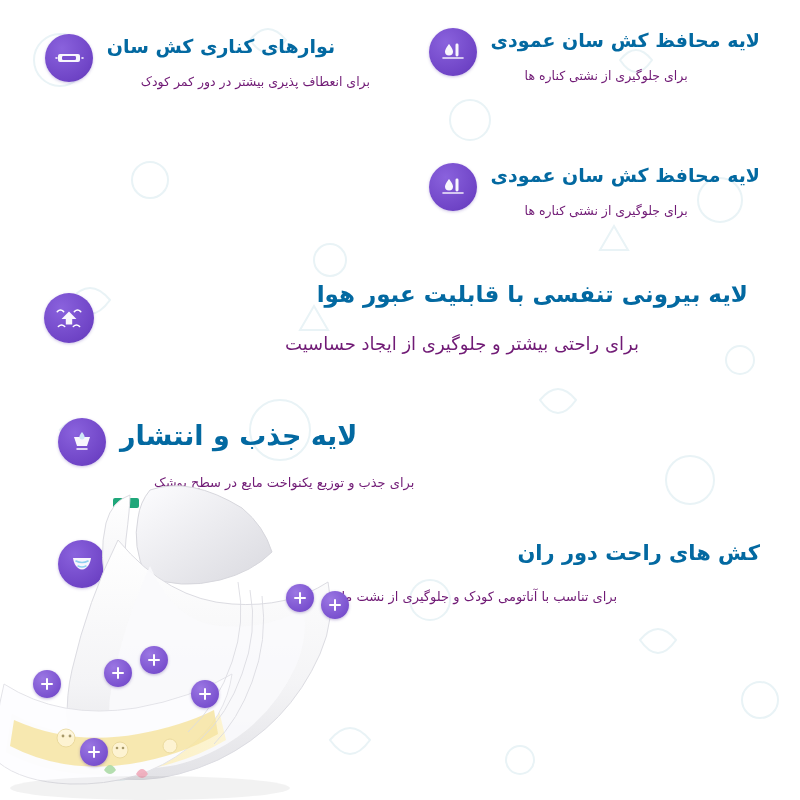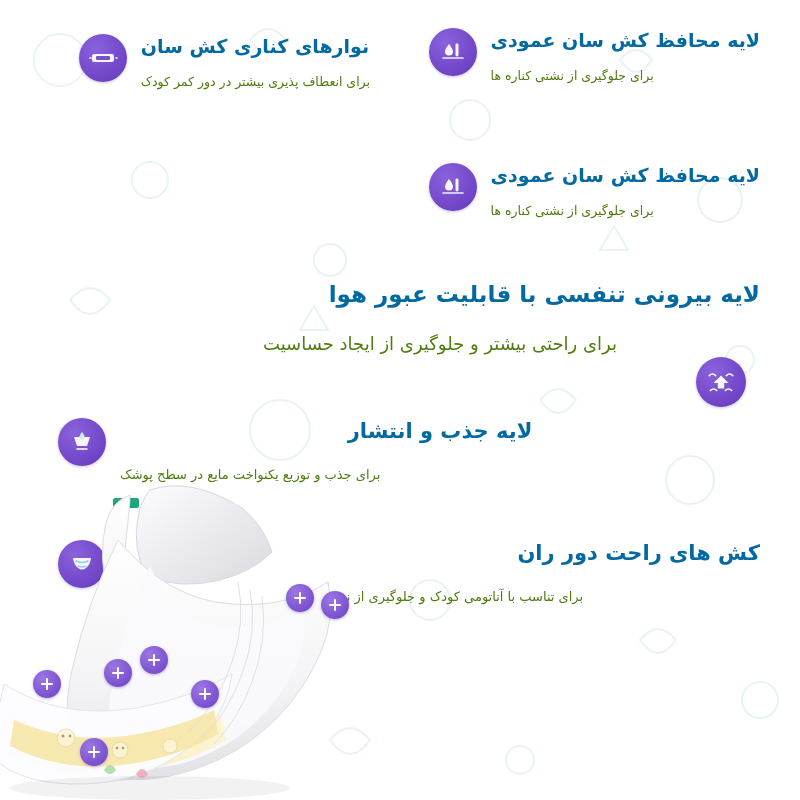--- a/index.html
+++ b/index.html
@@ -43,25 +43,26 @@
     align-items: flex-end;
     text-align: right;
   }
   .feature-title {
     color: #0369a1;
     font-weight: bold;
     line-height: 1.3;
     white-space: nowrap;
   }
   .feature-desc {
-    color: #4d7c0f;
+    color: #701a75;
     font-size: 12.5px;
     line-height: 1.5;
     margin-top: 14px;
     white-space: nowrap;
+    margin-left: 34px;
   }
 
   
   .badge {
     flex: 0 0 auto;
     width: 48px;
     height: 48px;
     border-radius: 50%;
     background: #7b4fd0;
     background: radial-gradient(circle at 35% 30%, #8a62dd 0%, #6f44c6 70%, #5e36b4 100%);
@@ -185,39 +186,39 @@
     <div class="badge">
       <svg width="30" height="30" viewBox="0 0 30 30">
         <path d="M11 7 c0 0 -4 5 -4 7.6 a4 4 0 0 0 8 0 C15 12 11 7 11 7 z" fill="#ffffff" opacity="0.95"></path>
         <rect x="17.5" y="6.5" width="3" height="13" rx="1.4" fill="#ffffff" opacity="0.95"></rect>
         <path d="M5 21 h20" stroke="#ffffff" stroke-width="1.6" stroke-linecap="round" fill="none" opacity="0.9"></path>
       </svg>
     </div>
   </div>
 
 
-  <div class="feature" style="top: 280px; right: 40px; align-items: flex-start; flex-direction: column;">
+  <div class="feature" style="top: 280px; right: 52px; align-items: center;">
     <div class="feature-text" style="align-items:flex-end; width:640px;">
       <div class="feature-title" style="font-size:23px; width:100%; text-align:right;">لایه بیرونی تنفسی با قابلیت عبور هوا</div>
       <div class="feature-desc" style="width:100%; text-align:center; margin-top:20px; font-size:18px;">برای راحتی بیشتر و جلوگیری از ایجاد حساسیت</div>
     </div>
     <div class="badge" style="width:50px;height:50px;">
       <svg width="32" height="32" viewBox="0 0 30 30">
         <path d="M8 16 l7 -7 l7 7 l-4 0 l0 5 l-6 0 l0 -5 z" fill="#ffffff" opacity="0.95"></path>
         <path d="M4 9 q3 -3 6 0" stroke="#ffffff" stroke-width="1.4" fill="none" stroke-linecap="round"></path>
         <path d="M20 9 q3 -3 6 0" stroke="#ffffff" stroke-width="1.4" fill="none" stroke-linecap="round"></path>
         <path d="M5 23 q3 -3 6 0" stroke="#ffffff" stroke-width="1.4" fill="none" stroke-linecap="round"></path>
         <path d="M19 23 q3 -3 6 0" stroke="#ffffff" stroke-width="1.4" fill="none" stroke-linecap="round"></path>
       </svg>
     </div>
   </div>
 
   <div class="feature" style="top: 418px; right: 40px;">
     <div class="feature-text" style="align-items:flex-end; width:640px;">
-      <div class="feature-title" style="font-size:21px; width:100%; text-align:center;">لایه جذب و انتشار</div>
+      <div class="feature-title" style="font-size:27px; width:100%; text-align:left;">لایه جذب و انتشار</div>
       <div class="feature-desc" style="width:100%; text-align:left; margin-top:20px; font-size:13px;">برای جذب و توزیع یکنواخت مایع در سطح پوشک</div>
     </div>
     <div class="badge">
       <svg width="30" height="30" viewBox="0 0 30 30">
         <path d="M7 10 h16 l-3 9 h-10 z" fill="#ffffff" opacity="0.95"></path>
         <path d="M15 5 c0 0 -2.6 3.2 -2.6 4.8 a2.6 2.6 0 0 0 5.2 0 C17.6 8.2 15 5 15 5 z" fill="#cfe8f7"></path>
         <path d="M10 22 h10" stroke="#ffffff" stroke-width="1.5" stroke-linecap="round"></path>
       </svg>
     </div>
   </div>

